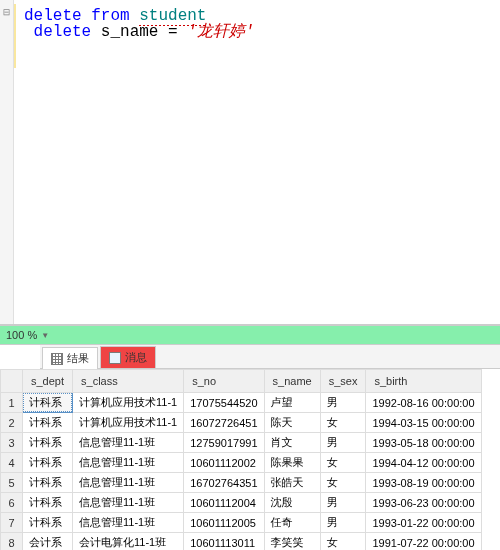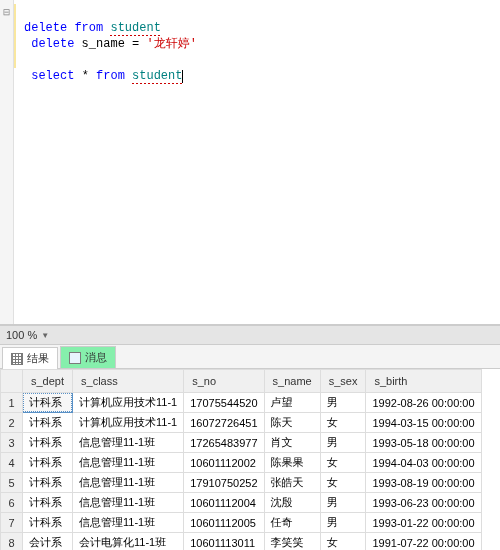--- a/index.html
+++ b/index.html
@@ -25,38 +25,38 @@
   background: #f5f5f5;
   border-right: 1px solid #e0e0e0;
   padding-top: 4px;
   text-align: center;
   color: #888;
   font-size: 9px;
   line-height: 16px;
 }
 .code-area {
   flex: 1;
-  padding: 20px 0 4px 4px;
+  padding: 8px 0 4px 4px;
   font-family: Consolas, "Courier New", monospace;
-  font-size: 12px;
+  font-size: 16px;
   line-height: 16px;
   position: relative;
 }
 .line { display: block; white-space: pre; }
 .yellow-bar {
   position: absolute;
   left: 0;
   top: 4px;
   width: 2px;
   height: 64px;
   background: #f9e79f;
 }
 .code-text { padding-left: 6px; display: inline-block; }
 .kw { color: #0000ff; }
-.str { color: #cc0000; }
+.str { color: #cc0000; font-style: italic; }
 .obj { color: #008080; }
 .squiggle {
   background: linear-gradient(90deg, #cc0000 50%, transparent 50%);
   background-size: 4px 1px;
   background-repeat: repeat-x;
   background-position: 0 100%;
   padding-bottom: 1px;
 }
 .cursor {
   display: inline-block;
@@ -68,50 +68,51 @@
 .zoom-bar {
   height: 20px;
   border-top: 1px solid #ccc;
   border-bottom: 1px solid #ccc;
   display: flex;
   align-items: center;
   padding: 0 6px;
   gap: 4px;
   font-size: 11px;
   color: #333;
-  background: #e5e5e5;
+  background: #86efac;
 }
 .zoom-btn {
   font-size: 8px;
   color: #666;
 }
 .tabs-bar {
   height: 24px;
   display: flex;
   align-items: flex-end;
   padding-left: 2px;
   background: #f4f4f4;
   border-bottom: 1px solid #ccc;
   gap: 2px;
+  margin-left: 40px;
 }
 .tab {
   display: flex;
   align-items: center;
   gap: 4px;
   padding: 3px 8px;
   font-size: 11px;
   border: 1px solid #ccc;
   border-bottom: none;
   background: #fff;
   position: relative;
   bottom: -1px;
   color: #333;
 }
 .tab.inactive {
-  background: #86efac;
+  background: #ef4444;
   bottom: 0;
 }
 .tab-icon { width: 12px; height: 12px; display: inline-block; }
 .grid-icon {
   background: repeating-linear-gradient(0deg, #7a7a7a 0 1px, transparent 1px 3px),
               repeating-linear-gradient(90deg, #7a7a7a 0 1px, transparent 1px 3px);
   background-size: 3px 3px;
   border: 1px solid #7a7a7a;
 }
 .msg-icon {
@@ -166,21 +167,20 @@
 <div class="editor-pane">
   <div class="outline-bar">
     <span>⊟</span>
   </div>
   <div class="code-area">
     <div class="yellow-bar"></div>
     <div id="code-lines">
         <div class="line"><span class="code-text"><span class="kw">delete</span><span> </span><span class="kw">from</span><span> </span><span class="obj squiggle">student</span></span></div>
         <div class="line"><span class="code-text"> <span class="kw">delete</span><span> s_name </span><span>= </span><span class="str">'龙轩婷'</span></span></div>
         <div class="line"><span class="code-text"> </span></div>
-        <div class="line"><span class="code-text"> <span class="kw">select</span><span> </span><span>*</span><span> </span><span class="kw">from</span><span> </span><span class="obj squiggle">student</span><span class="cursor"></span></span></div>
       </div>
   </div>
 </div>
 
 <div class="zoom-bar">
   <span>100 %</span>
   <span class="zoom-btn">▼</span>
 </div>
 
 <div class="tabs-bar">
@@ -208,54 +208,54 @@
       </tr>
     </thead>
     <tbody id="grid-body">
         <tr>
           <td class="rowhead">1</td>
           <td class="sel-cell">计科系</td>
           <td>计算机应用技术11-1</td>
           <td>17075544520</td>
           <td>卢望</td>
           <td>男</td>
-          <td>1992-08-26 00:00:00</td>
+          <td>1992-08-16 00:00:00</td>
         </tr>
         <tr>
           <td class="rowhead">2</td>
           <td>计科系</td>
           <td>计算机应用技术11-1</td>
           <td>16072726451</td>
           <td>陈天</td>
           <td>女</td>
           <td>1994-03-15 00:00:00</td>
         </tr>
         <tr>
           <td class="rowhead">3</td>
           <td>计科系</td>
           <td>信息管理11-1班</td>
-          <td>17265483977</td>
+          <td>12759017991</td>
           <td>肖文</td>
           <td>男</td>
           <td>1993-05-18 00:00:00</td>
         </tr>
         <tr>
           <td class="rowhead">4</td>
           <td>计科系</td>
           <td>信息管理11-1班</td>
           <td>10601112002</td>
           <td>陈果果</td>
           <td>女</td>
-          <td>1994-04-03 00:00:00</td>
+          <td>1994-04-12 00:00:00</td>
         </tr>
         <tr>
           <td class="rowhead">5</td>
           <td>计科系</td>
           <td>信息管理11-1班</td>
-          <td>17910750252</td>
+          <td>16702764351</td>
           <td>张皓天</td>
           <td>女</td>
           <td>1993-08-19 00:00:00</td>
         </tr>
         <tr>
           <td class="rowhead">6</td>
           <td>计科系</td>
           <td>信息管理11-1班</td>
           <td>10601112004</td>
           <td>沈殷</td>

